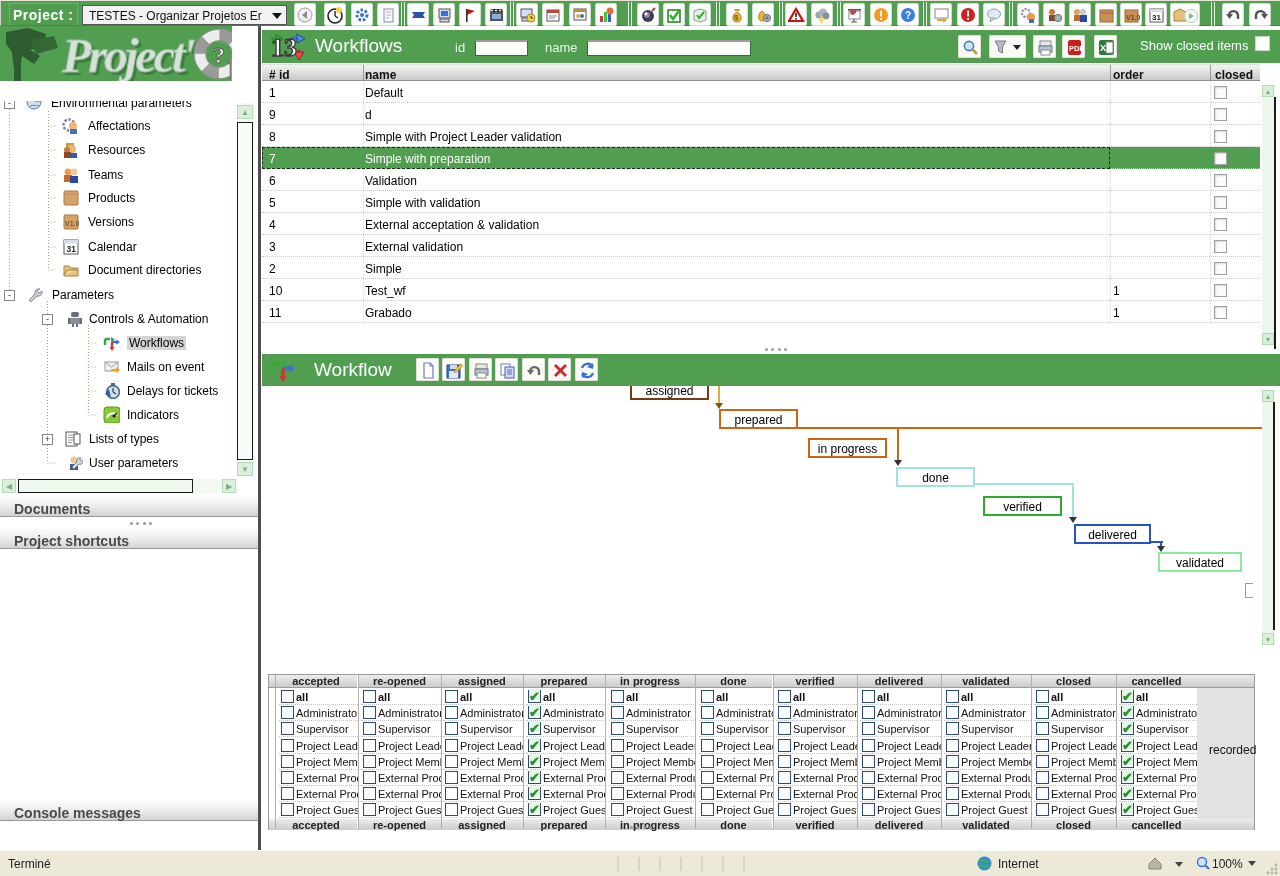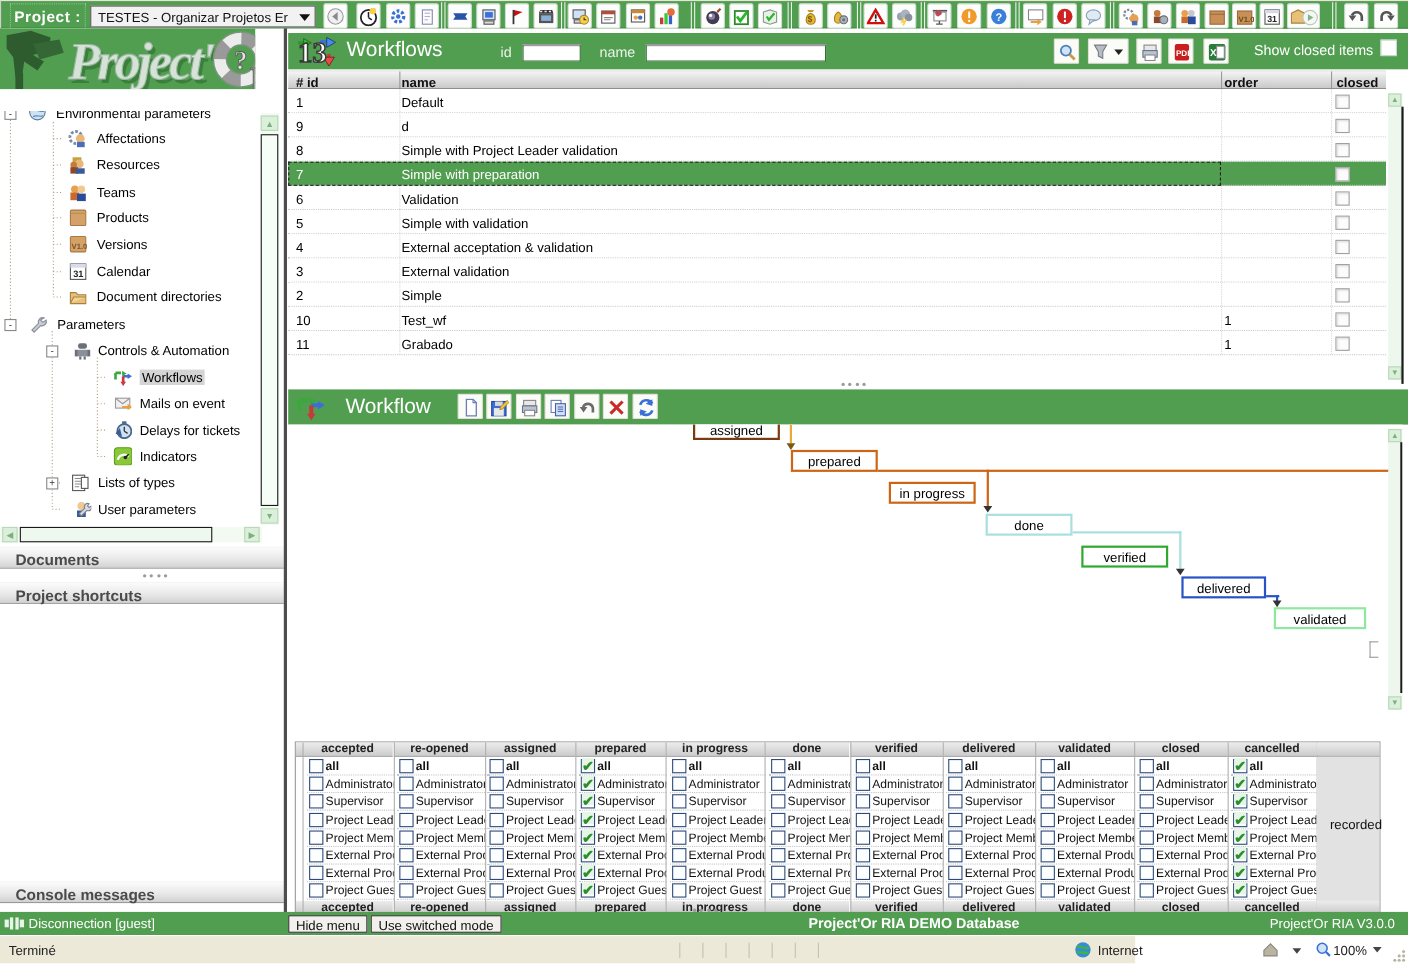--- a/index.html
+++ b/index.html
@@ -74,21 +74,21 @@
 #habbar b { position:absolute; left:16px; top:1px; font-size:13px; }
 #habbar .tri { position:absolute; left:3px; top:6px; width:0; height:0; border-left:4px solid transparent; border-right:4px solid transparent; border-top:5px solid #fff; }
 #habtbl { position:absolute; left:7px; top:648px; width:987px; height:156px; border:1px solid #9a9a9a; background:#fff; }
 .hhead { position:absolute; height:13px; background:linear-gradient(#ececec,#cccccc); border-bottom:1px solid #9a9a9a; font-size:11px; font-weight:bold; color:#222; text-align:center; }
 .hcol { position:absolute; top:0; bottom:0; border-left:1px solid #b0b0b0; }
 .hrow { position:absolute; height:16px; font-size:11px; white-space:nowrap; overflow:hidden; border-bottom:1px dotted #c4c4c4; }
 .hrow .cb { position:absolute; left:2px; top:1px; width:13px; height:13px; background:#fdfeff; border:1px solid #2e4a7a; }
 .hrow .tx { position:absolute; left:17px; top:2px; color:#111; }
 .chk { color:#2e8e2e; font-size:13px; font-weight:bold; position:absolute; left:0px; top:-2px; background:#e6f6e6; width:11px; height:11px; display:block; }
 #gfoot { position:absolute; left:0; top:829px; width:1280px; height:21px; background:#519e51; color:#fff; font-size:12px; }
-#winbar { position:absolute; left:0; top:850px; width:1032px; height:26px; background:#ece9d8; border-top:1px solid #fff; font-size:12px; color:#222; }
+#winbar { position:absolute; left:0; top:850px; width:1280px; height:26px; background:#ece9d8; border-top:1px solid #fff; font-size:12px; color:#222; }
 .fbtn { position:absolute; top:3px; height:16px; background:#f2f0ec; border:1px solid #333; font-size:12px; color:#111; padding:1px 6px 0 6px; }
 </style>
 </head>
 <body>
 <div id="page">
   <div id="toolbar">
     <div class="ptitle">Project&nbsp;:</div>
     <div id="projsel">TESTES - Organizar Projetos Er<span class="arr"></span></div>
 
     <div class="tbico" style="left:293px;">
@@ -1200,33 +1200,20 @@
       <div style="position:absolute;left:928px;top:13px;width:57px;height:131px;background:#e2e2e2;"></div>
       <div style="position:absolute;left:928px;top:144px;width:57px;height:11px;background:linear-gradient(#ececec,#cccccc);"></div>
       <div style="position:absolute;left:940px;top:68px;font-size:12px;color:#111;">recorded</div>
     </div>
     <div class="dots4" style="left:369px; top:800px;">
         <i></i>
         <i></i>
         <i></i>
         <i></i>
       </div>
-  </div>
-  <div id="gfoot">
-    <svg class="abs" style="left:4px;top:3px;" width="18" height="15">
-        <rect x="0" y="4" width="4" height="7" fill="#e8f4e8"></rect>
-        <rect x="5" y="2" width="3" height="11" fill="#e8f4e8"></rect>
-        <rect x="10" y="2" width="3" height="11" fill="#e8f4e8"></rect>
-        <rect x="14" y="4" width="4" height="7" fill="#e8f4e8"></rect>
-      </svg>
-    <span style="position:absolute;left:26px;top:4px;">Disconnection [guest]</span>
-    <span class="fbtn" style="left:262px;">Hide menu</span>
-    <span class="fbtn" style="left:337px;">Use switched mode</span>
-    <b style="position:absolute;left:735px;top:3px;font-size:13px;">Project'Or RIA DEMO Database</b>
-    <span style="position:absolute;right:12px;top:4px;">Project'Or RIA V3.0.0</span>
   </div>
   <div id="winbar">
     <span style="position:absolute;left:8px;top:6px;">Terminé</span>
     <svg class="abs" style="left:610px;top:4px;" width="150" height="18">
         <g stroke="#c5c1b0">
           <path d="M8 2 V16 M29 2 V16 M50 2 V16 M71 2 V16 M92 2 V16 M113 2 V16 M134 2 V16"></path>
         </g>
       </svg>
     <svg class="abs" style="left:977px;top:5px;" width="15" height="15">
         <circle cx="7.5" cy="7.5" r="7" fill="#3a8ad8"></circle>

